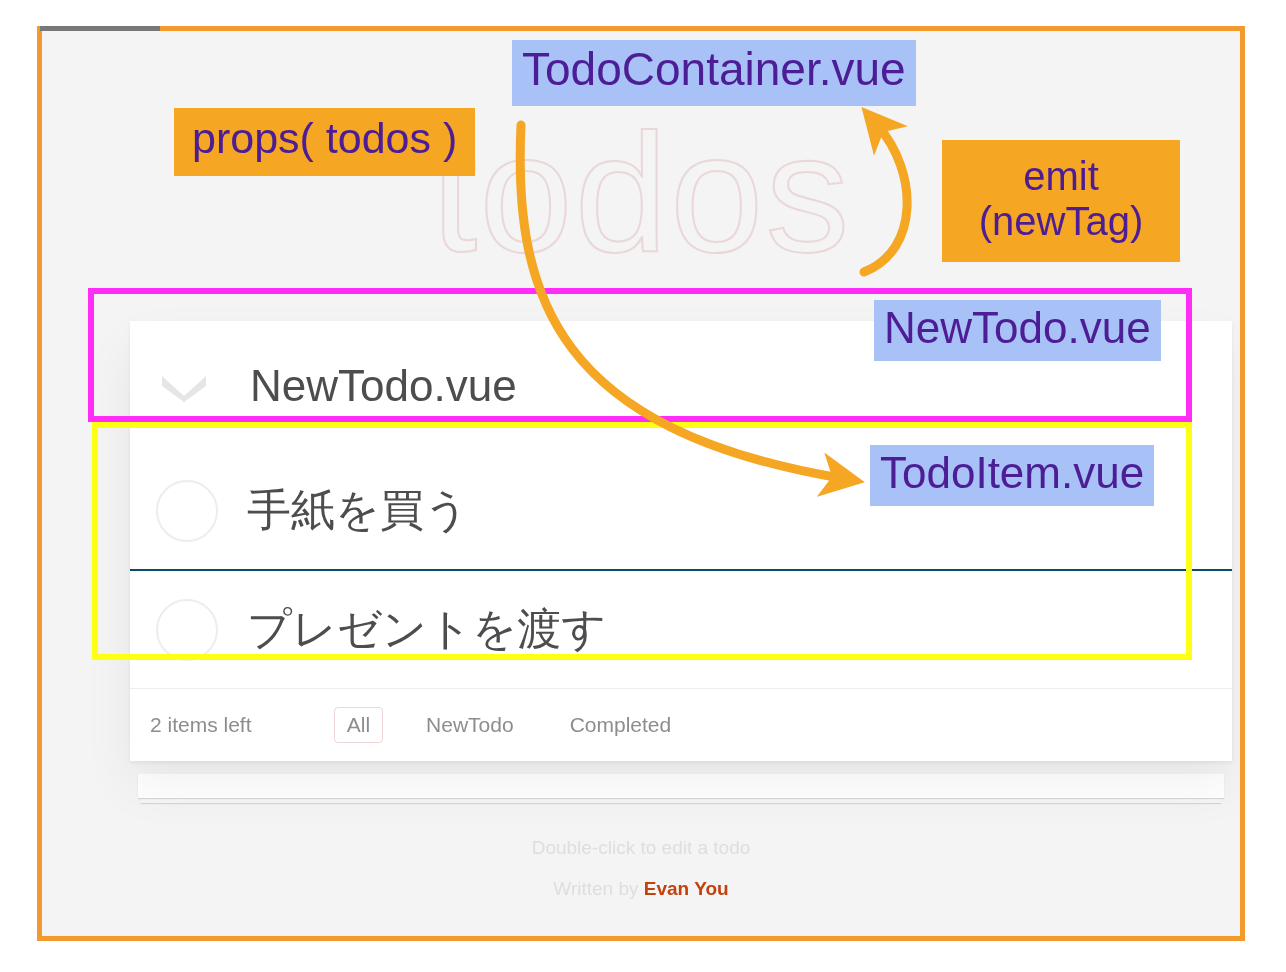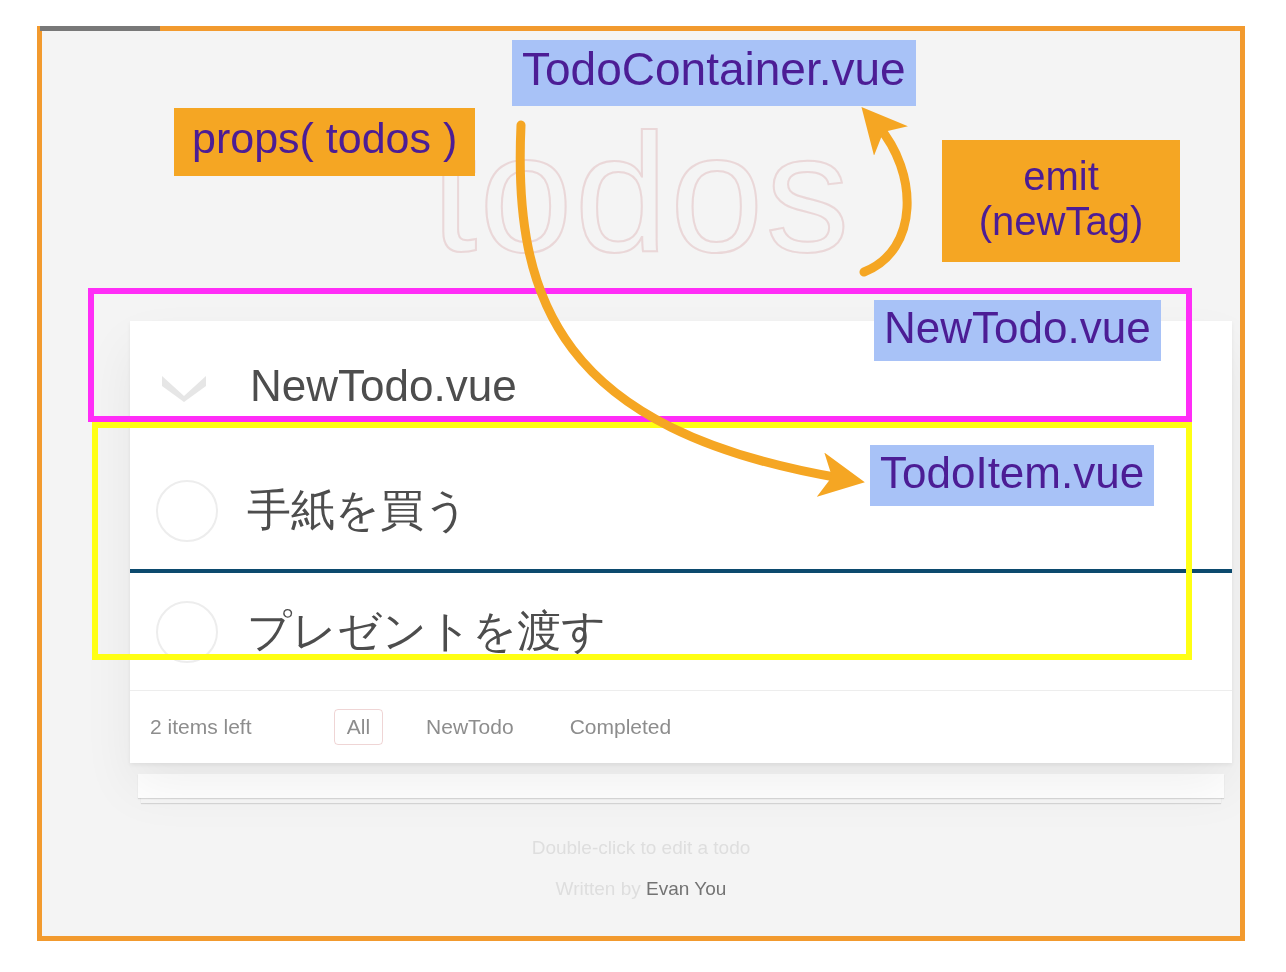--- a/index.html
+++ b/index.html
@@ -125,21 +125,21 @@
     font-weight: 300;
     color: #4d4d4d;
     font-family: "Liberation Sans", "DejaVu Sans", sans-serif;
   }
 
   
   .todo-list { list-style: none; margin: 0; padding: 0; }
   .todo-item {
     position: relative;
     height: 117px;
-    border-top: 4px solid #0c4a6e;
+    border-top: 2px solid #0c4a6e;
     display: flex;
     align-items: center;
   }
   .todo-item:first-child { border-top: none; }
   .toggle {
     width: 62px;
     height: 62px;
     margin-left: 26px;
     border: 2px solid #ededed;
     border-radius: 50%;
@@ -207,21 +207,21 @@
     left: 0; right: 0;
     bottom: 38px;
     text-align: center;
     color: #dedede;
     font-size: 19px;
     font-weight: 300;
     line-height: 1;
   }
   .info p { margin: 0 0 22px 0; }
   .info p:last-child { margin-bottom: 0; }
-  .info b { color: #737373; font-weight: 400; }
+  .info b { color: #c2410c; font-weight: 700; }
 
   
   .ann-box {
     position: absolute;
     box-sizing: border-box;
     pointer-events: none;
   }
   .box-magenta {
     left: 88px;
     top: 288px;

